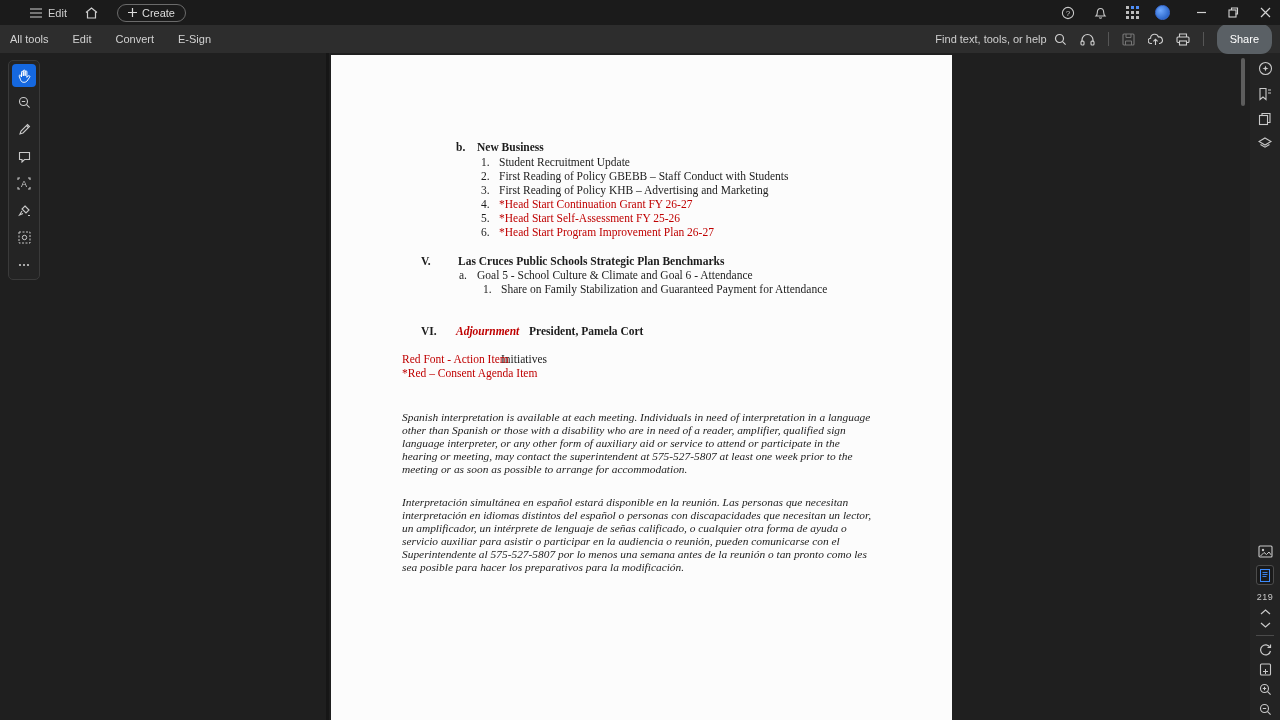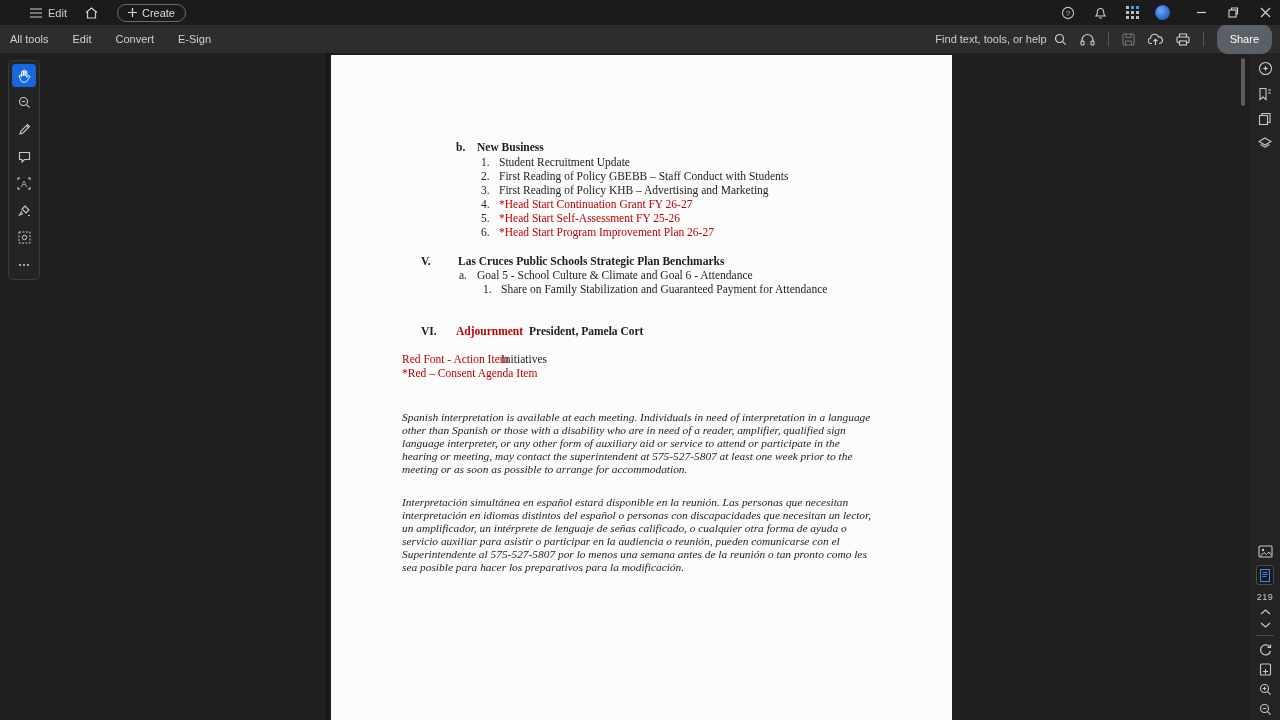--- a/index.html
+++ b/index.html
@@ -209,21 +209,21 @@
 
   <span class="doc-line bold" style="left:90px; top:200px;">V.</span>
   <span class="doc-line bold" style="left:127px; top:200px;">Las Cruces Public Schools Strategic Plan Benchmarks</span>
   <span class="doc-line" style="left:128px; top:214px;">a.</span>
   <span class="doc-line" style="left:146px; top:214px;">Goal 5 - School Culture &amp; Climate and Goal 6 - Attendance</span>
   <span class="doc-line" style="left:152px; top:228px;">1.</span>
   <span class="doc-line" style="left:170px; top:228px;">Share on Family Stabilization and Guaranteed Payment for Attendance</span>
   <span class="doc-line" style="left:170px; top:250px;margin-top:48px;">Initiatives</span>
 
   <span class="doc-line bold" style="left:90px; top:270px;">VI.</span>
-  <span class="doc-line bold red" style="left:125px; top:270px;">Adjournment</span>
+  <span class="doc-line bold red" style="left:125px; top:270px;font-style:italic;">Adjournment</span>
   <span class="doc-line bold" style="left:198px; top:270px;">President, Pamela Cort</span>
 
   <span class="doc-line red" style="left:71px; top:298px;">Red Font - Action Item</span>
   <span class="doc-line red" style="left:71px; top:312px;">*Red – Consent Agenda Item</span>
 
   <div class="doc-par" style="left:71px; top:356px; width:470px;">Spanish interpretation is available at each meeting. Individuals in need of interpretation in a language other than Spanish or those with a disability who are in need of a reader, amplifier, qualified sign language interpreter, or any other form of auxiliary aid or service to attend or participate in the hearing or meeting, may contact the superintendent at 575-527-5807 at least one week prior to the meeting or as soon as possible to arrange for accommodation.</div>
   <div class="doc-par" style="left:71px; top:441px; width:478px;">Interpretación simultánea en español estará disponible en la reunión. Las personas que necesitan interpretación en idiomas distintos del español o personas con discapacidades que necesitan un lector, un amplificador, un intérprete de lenguaje de señas calificado, o cualquier otra forma de ayuda o servicio auxiliar para asistir o participar en la audiencia o reunión, pueden comunicarse con el Superintendente al 575-527-5807 por lo menos una semana antes de la reunión o tan pronto como les sea posible para hacer los preparativos para la modificación.</div>
 </div>
 
 <div id="left-rail">

